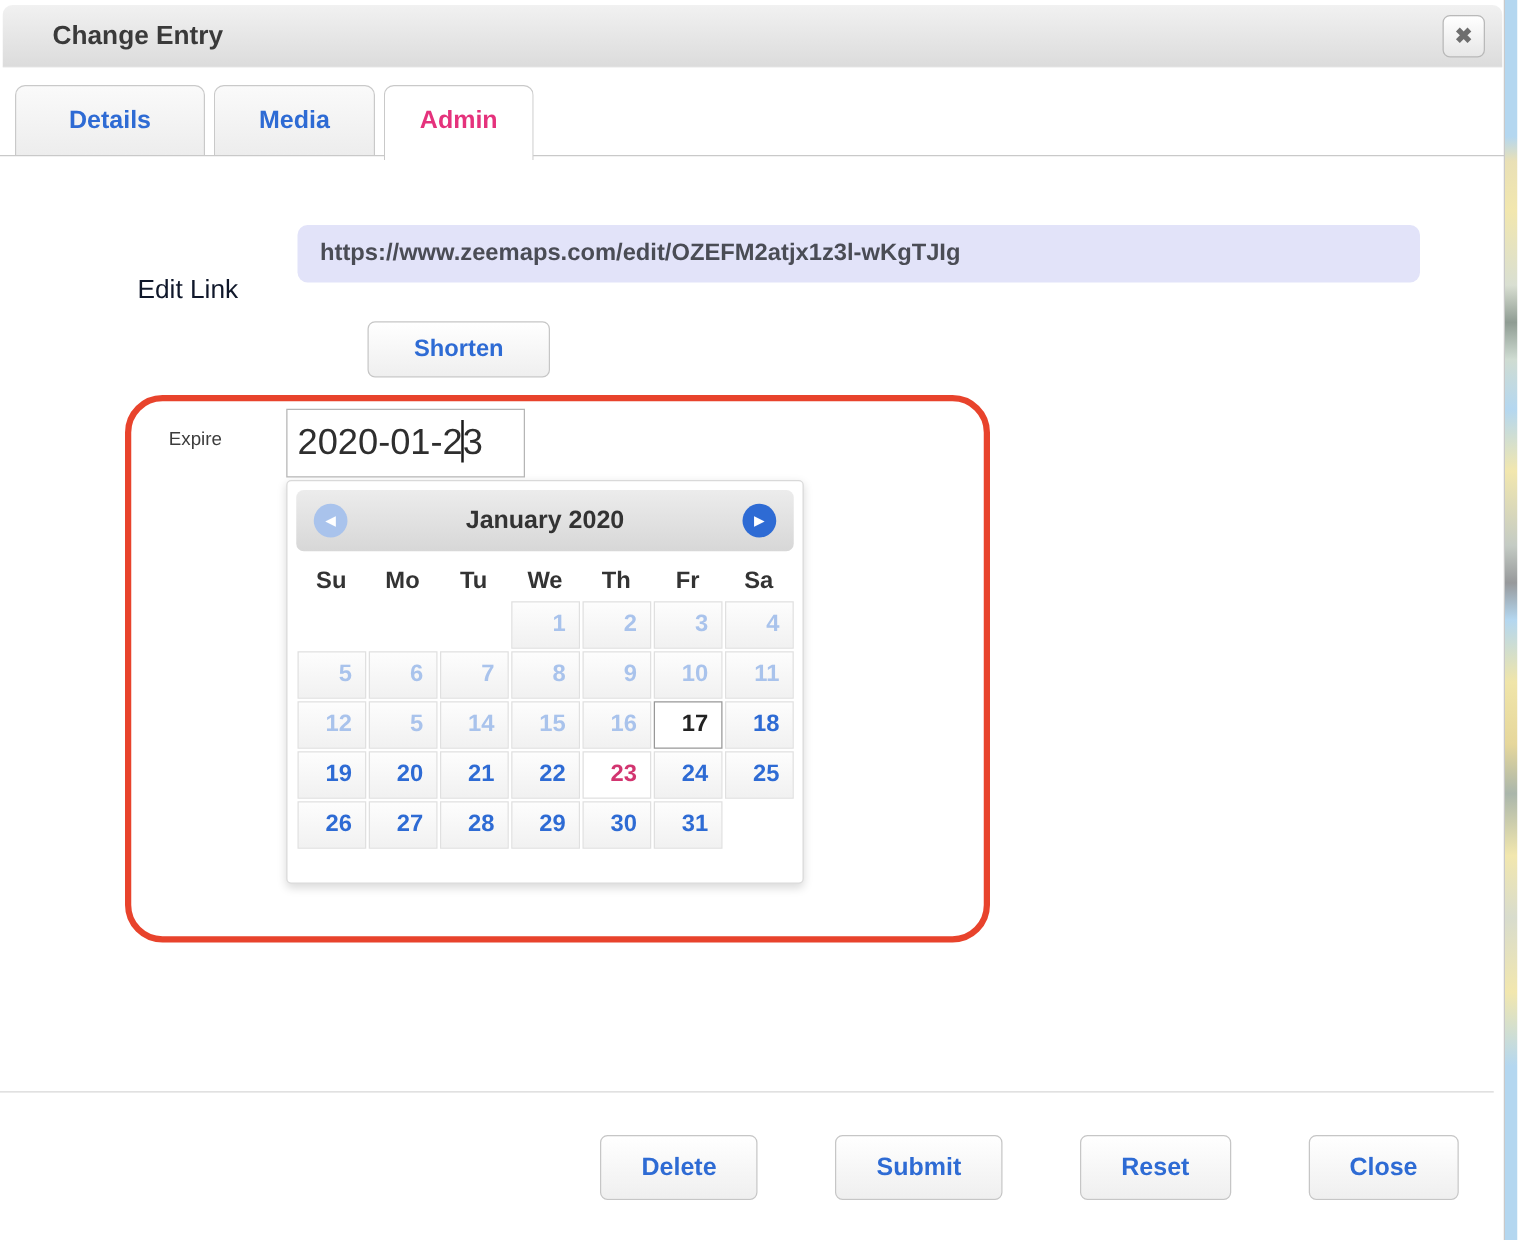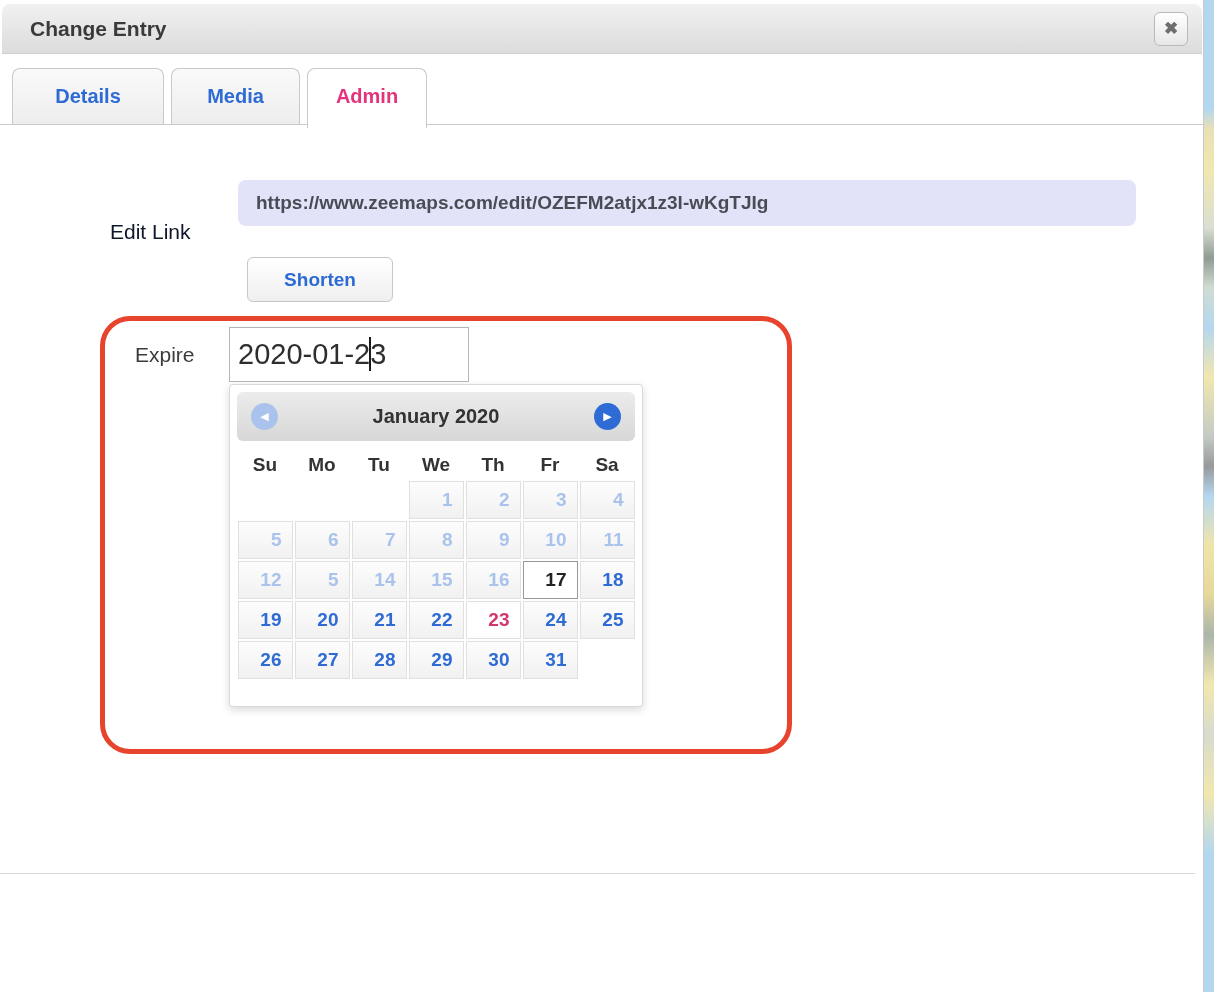--- a/index.html
+++ b/index.html
@@ -15,21 +15,21 @@
       #f0e5a9 55%, #e6d79b 60%, #aab6ab 64%, #f2e7ae 69%, #d8dccd 74%, #f2e7ae 80%,
       #b4d7f0 86%, #b4d7f0 100%); }
 
   .modal { position:absolute; left:0; top:0; width:1204px; height:992px;
     background:#fff; border-right:1px solid #c9c9c9; }
 
   
   .titlebar { position:absolute; left:2px; top:4px; width:1200px; height:50px;
     background:linear-gradient(#f1f1f1,#dcdcdc); border-bottom:1px solid #cfcfcf;
     border-radius:8px 8px 0 0; }
-  .titlebar .title { position:absolute; left:28px; top:0; line-height:49px;
+  .titlebar .title { position:absolute; left:40px; top:0; line-height:49px;
     font-size:21px; font-weight:bold; color:#3a3a3a; }
   .close-btn { position:absolute; right:14px; top:8px; width:34px; height:34px;
     border:1px solid #b9b9b9; border-radius:6px;
     background:linear-gradient(#ffffff,#e7e7e7);
     color:#6e6e6e; font-size:17px; font-weight:bold; text-align:center;
     line-height:32px; cursor:pointer; }
 
   
   .tabbar { position:absolute; left:0; top:68px; width:1204px; height:57px;
     border-bottom:1px solid #c9c9c9; display:flex; align-items:flex-start; }
@@ -46,32 +46,32 @@
 
   
   .edit-link-label { position:absolute; left:110px; top:220px; font-size:21px; color:#0f172a; }
   .url-box { position:absolute; left:238px; top:180px; width:898px; height:46px;
     background:var(--link-box-bg,#e2e3f9); border-radius:8px; }
   .url-box span { display:block; padding-left:18px; line-height:46px;
     font-size:19px; font-weight:bold; color:#4a4c55; white-space:nowrap;border-radius:19px; }
   .btn { border:1px solid #c6c6c6; border-radius:6px;
     background:linear-gradient(#ffffff,#efefef);
     color:var(--accent-blue,#2e6bd4); font-weight:bold;
-    font-family:"Liberation Sans",sans-serif; cursor:pointer; }
+    font-family:"Liberation Sans",sans-serif; cursor:pointer;margin-left:47px; }
   .shorten-btn { position:absolute; left:247px; top:257px; width:146px; height:45px;
     font-size:19px; }
 
   
   .annotation { position:absolute; left:100px; top:316px; width:692px; height:438px;
     border:5px solid var(--annotation-red,#e8432c); border-radius:30px;
     pointer-events:none; z-index:50; }
 
   
-  .expire-label { position:absolute; left:135px; top:343px; font-size:21px; color:#3c3c3c; }
-  .expire-input { position:absolute; left:229px; top:327px; width:240px; height:55px;
+  .expire-label { position:absolute; left:135px; top:343px; font-size:15px; color:#3c3c3c; }
+  .expire-input { position:absolute; left:229px; top:327px; width:191px; height:55px;
     border:1px solid #b5b5b5; background:#fff; padding-left:8px;
     font-size:29px; color:#2e2e2e; line-height:53px; white-space:nowrap; z-index:5; }
   .caret { display:inline-block; width:2px; height:34px; background:#1a1a1a;
     vertical-align:-7px; margin:0 -1px; }
 
   
   .datepicker { position:absolute; left:229px; top:384px; width:414px; height:323px;
     background:#fff; border:1px solid #d9d9d9; border-radius:4px;
     box-shadow:0 3px 8px rgba(0,0,0,0.15); z-index:4; }
   .dp-header { position:relative; margin:7px; height:49px; border-radius:6px;
@@ -195,15 +195,21 @@
               <td class="c-active">29</td>
               <td class="c-active">30</td>
               <td class="c-active">31</td>
               <td class="c-empty"></td>
             </tr>
           </tbody>
       </table>
     </div>
 
     <div class="footer-divider"></div>
+    <div class="footer">
+        <button class="btn">Delete</button>
+        <button class="btn">Submit</button>
+        <button class="btn">Reset</button>
+        <button class="btn">Close</button>
+      </div>
 
   </div>
 </div>
 
 </body></html>

